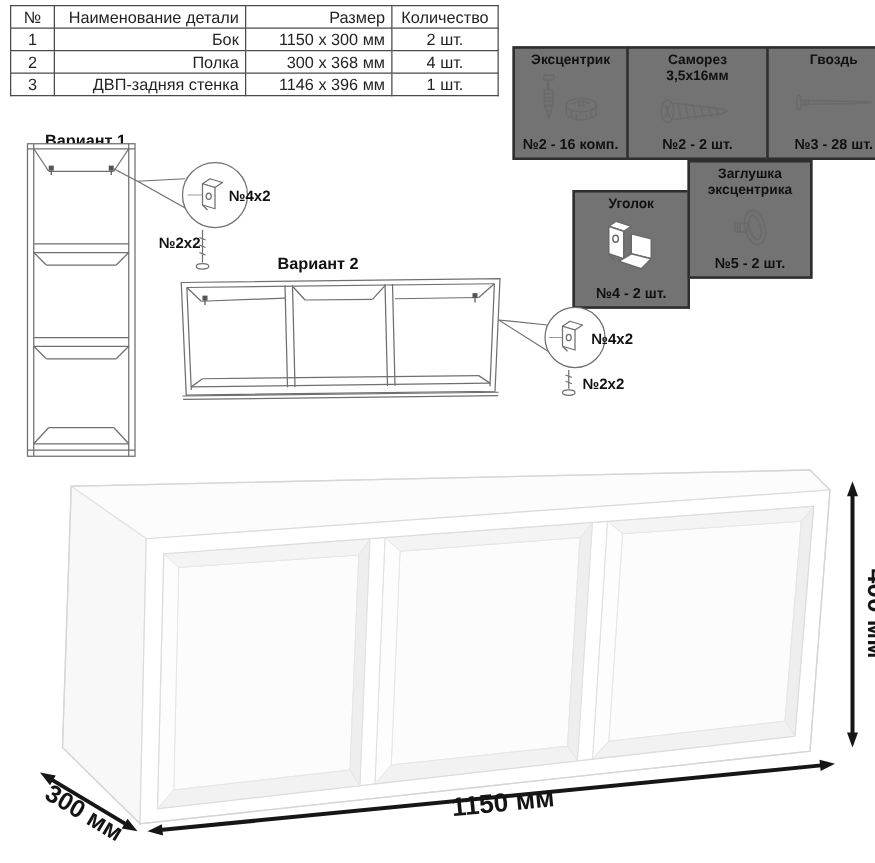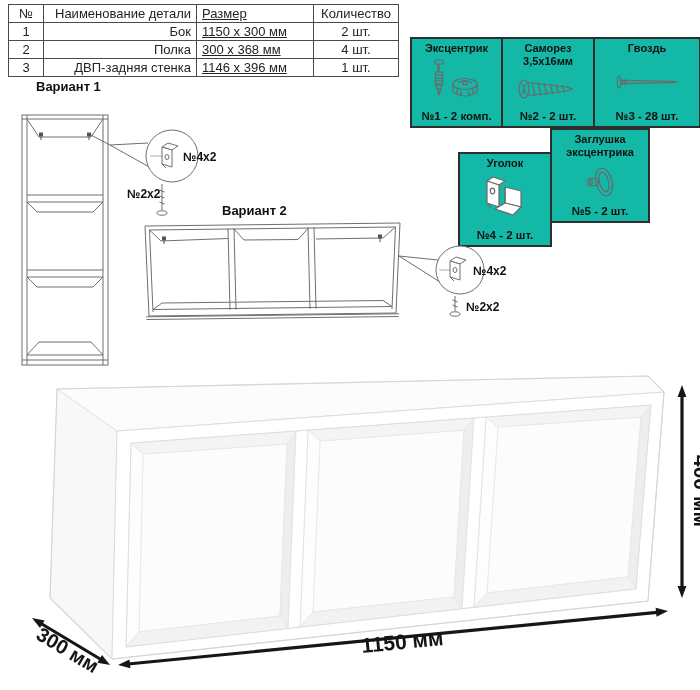--- a/index.html
+++ b/index.html
@@ -7,42 +7,42 @@
        font-family:"Liberation Sans","DejaVu Sans",sans-serif;color:#1d1d1d;}
   .sheet{position:absolute;inset:0;background:#fff;}
 
   
   table.parts{position:absolute;left:8px;top:4px;border-collapse:collapse;
               font-size:13px;color:#232323;}
   table.parts td,table.parts th{border:1.6px solid #4a4a4a;padding:0 5px;
               height:17px;font-weight:normal;white-space:nowrap;background:#fff;}
   .c-num{width:24px;text-align:center;}
   .c-name{width:142px;text-align:right;}
-  .c-size{width:106px;text-align:left;text-decoration:underline;}
+  .c-size{width:106px;text-align:right;}
   .c-qty{width:74px;text-align:center;}
 
   
   .legend-row{position:absolute;display:flex;}
   .legend-row1{left:410px;top:37px;}
   .legend-row2{left:458px;top:128px;}
-  .lcell{box-sizing:border-box;border:2px solid #2e2e2e;background:#14b8a6;
+  .lcell{box-sizing:border-box;border:2px solid #2e2e2e;background:#737373;
          display:flex;flex-direction:column;align-items:center;justify-content:space-between;
          padding:3px 2px 4px 2px;}
   .lcell + .lcell{margin-left:-2px;}
   .row1 .lcell{height:91px;}
   .row2 .lcell{height:95px;}
-  .w1{width:93px;} .w2{width:94px;} .w3{width:108px;} .w4{width:94px;margin-top:24px;} .w5{width:100px;}
+  .w1{width:93px;} .w2{width:114px;} .w3{width:108px;} .w4{width:94px;margin-top:24px;} .w5{width:100px;}
   .ltitle{font-size:11px;font-weight:bold;text-align:center;line-height:1.15;
           white-space:pre-line;color:#111;}
   .licon{flex:1;display:flex;align-items:center;justify-content:center;}
   .lcount{font-size:11.5px;font-weight:bold;color:#111;white-space:nowrap;}
 
   
   .vlabel{position:absolute;font-size:13px;font-weight:bold;color:#111;}
-  .v1l{left:36px;top:79px;}
+  .v1l{left:36px;top:105px;text-decoration:underline;}
   .v2l{left:222px;top:203px;}
 
   svg{position:absolute;display:block;}
   svg text{font-family:"Liberation Sans","DejaVu Sans",sans-serif;}
   .callout-t{font-size:12px;font-weight:bold;fill:#111;}
   .dim-t{font-weight:bold;fill:#141414;}
 </style>
 </head>
 <body>
 
@@ -102,21 +102,21 @@
             <path d="M32,33 Q44,41 56,33"></path>
             <path d="M37,24 Q44,19.5 51,24"></path>
             <rect x="42" y="22.5" width="4" height="3"></rect>
             <line x1="36" y1="30" x2="36" y2="35"></line>
               <line x1="40" y1="32" x2="40" y2="37"></line>
             <line x1="48" y1="32" x2="48" y2="37"></line>
               <line x1="52" y1="30" x2="52" y2="35"></line>
           </g>
         </svg>
       </div>
-      <div class="lcount">№1 - 2 комп.</div>
+      <div class="lcount">№2 - 16 комп.</div>
     </div>
     <div class="lcell w2">
       <div class="ltitle">Саморез
 3,5х16мм</div>
       <div class="licon">
         <svg style="position:static" width="72" height="40" viewBox="0 0 72 40">
           <g stroke="#6a6a6a" fill="none" stroke-width="1.2">
             <ellipse cx="12" cy="20" rx="5" ry="9"></ellipse>
             <path d="M10,15 Q14,20 10,25 M14,15 Q10,20 14,25"></path>
             <path d="M16,13.5 L55,18 L60,20 L55,22 L16,26.5"></path>

